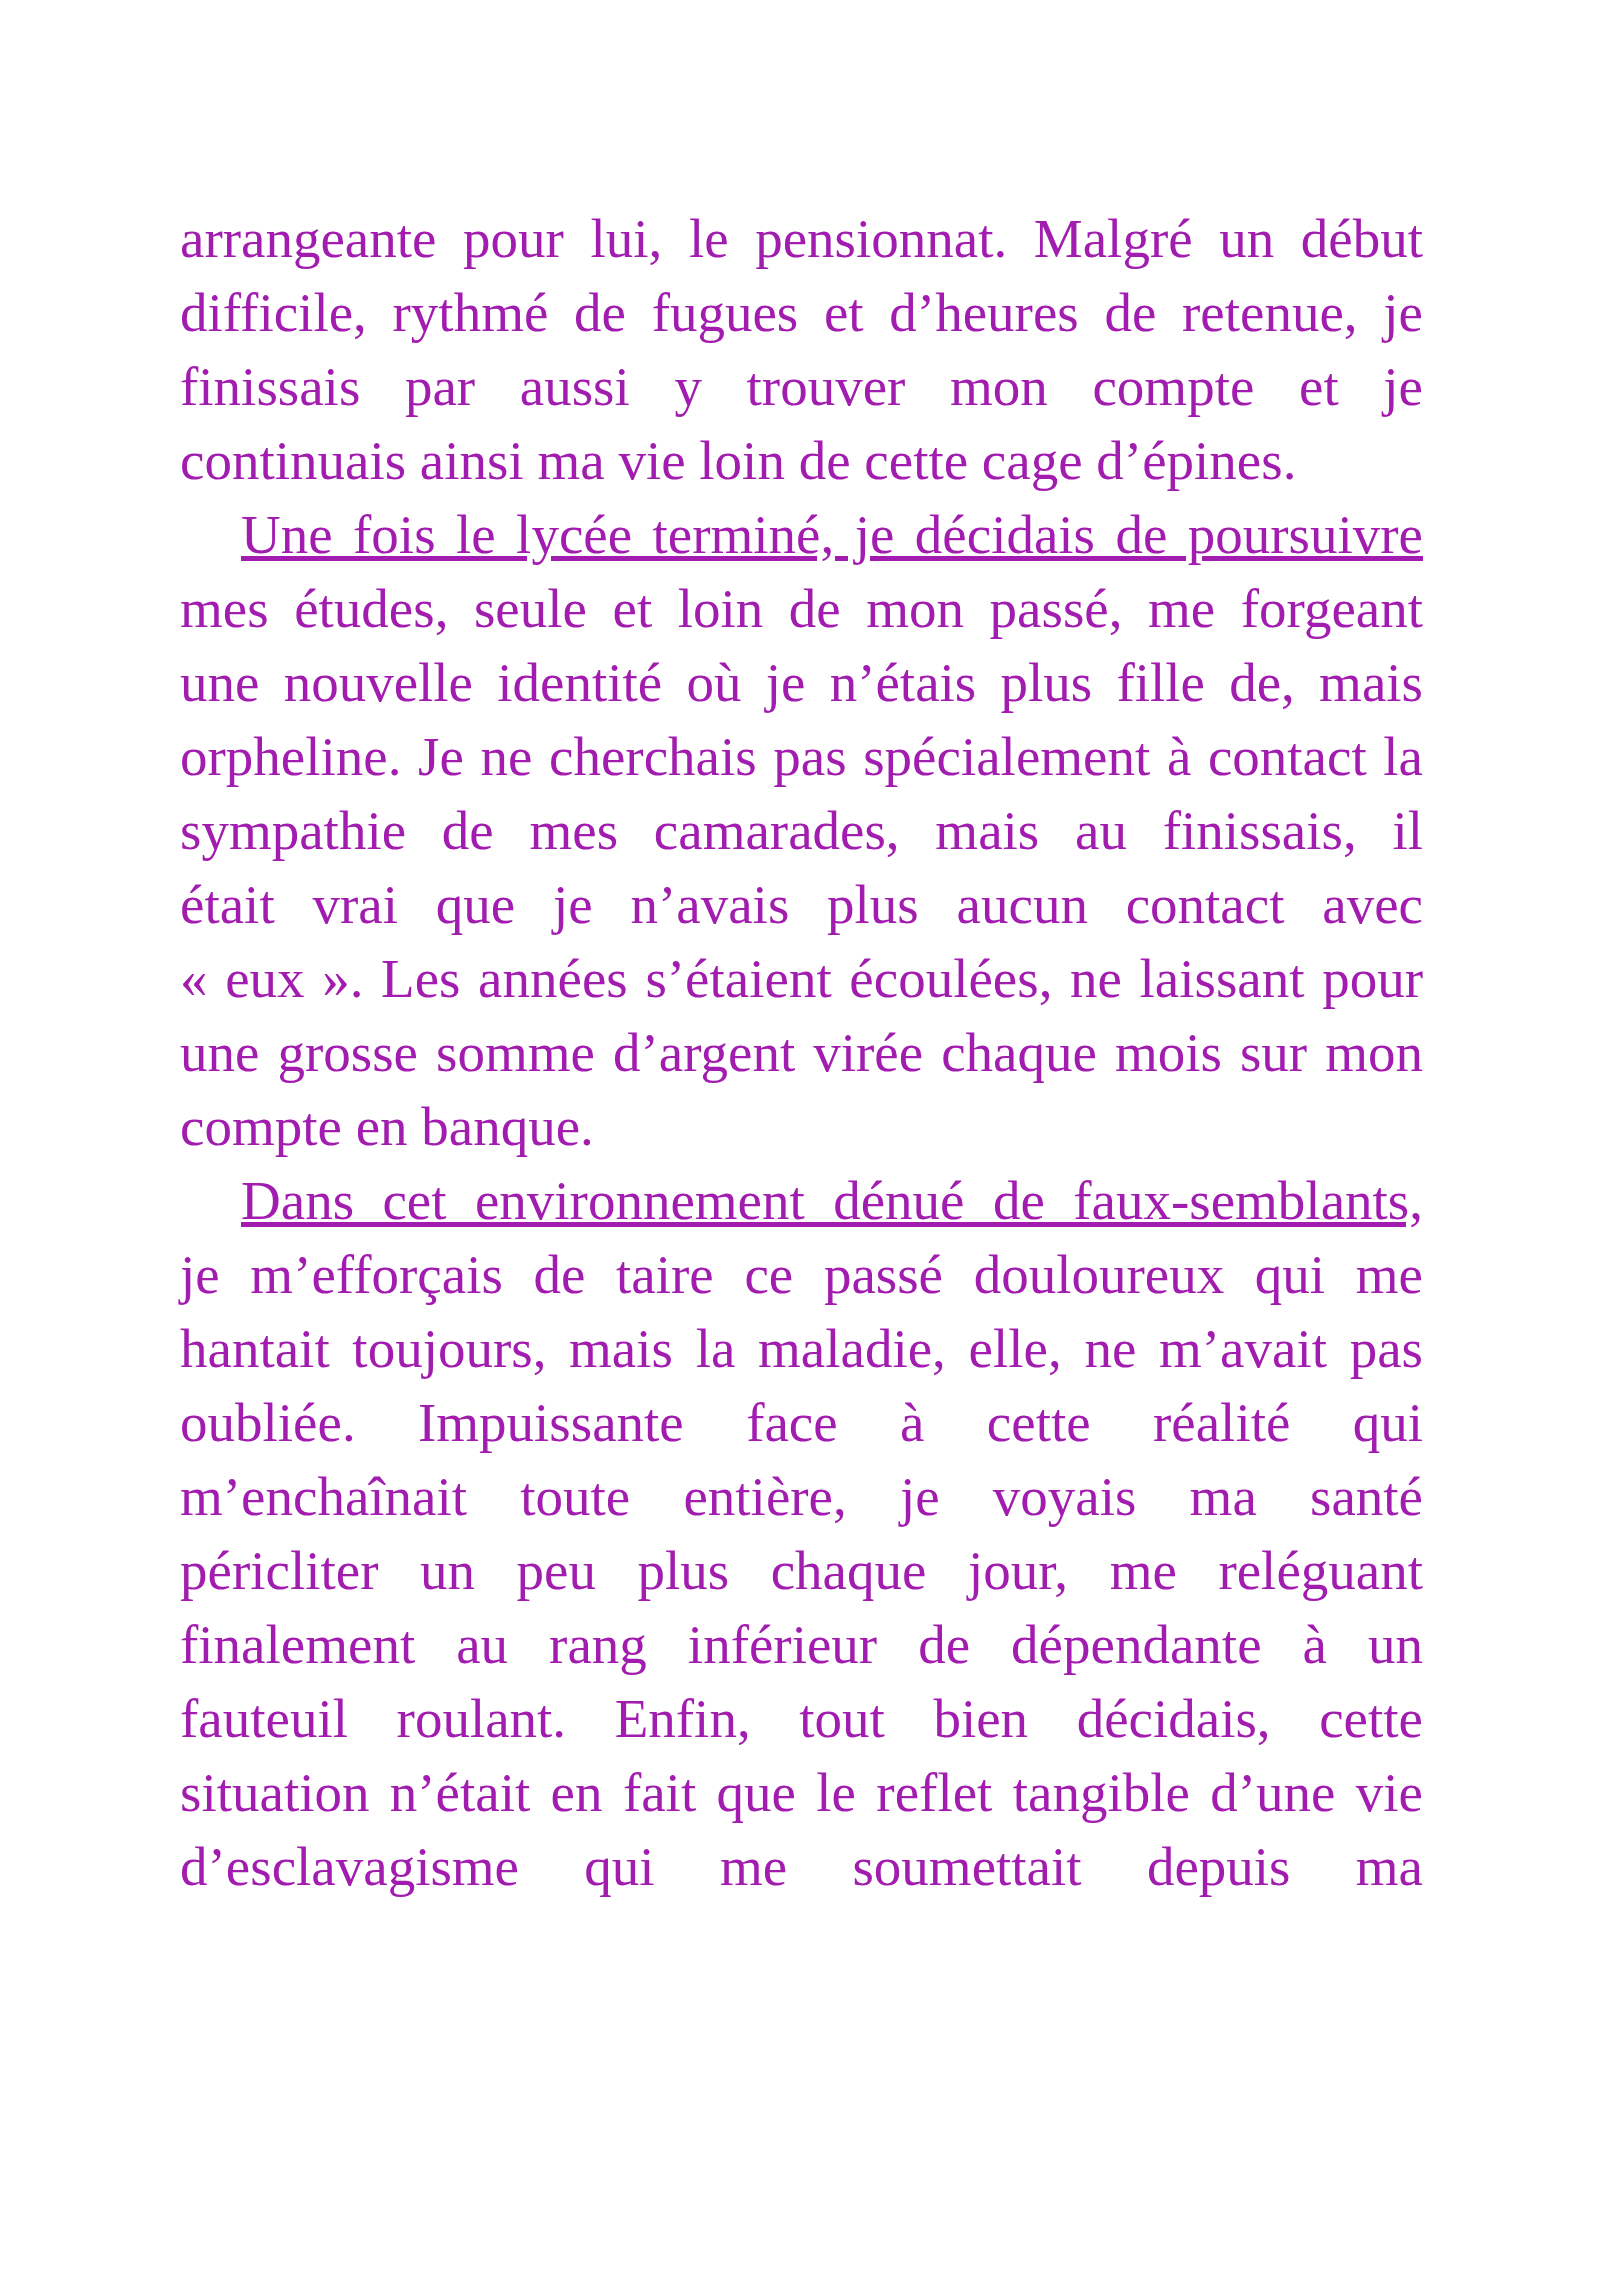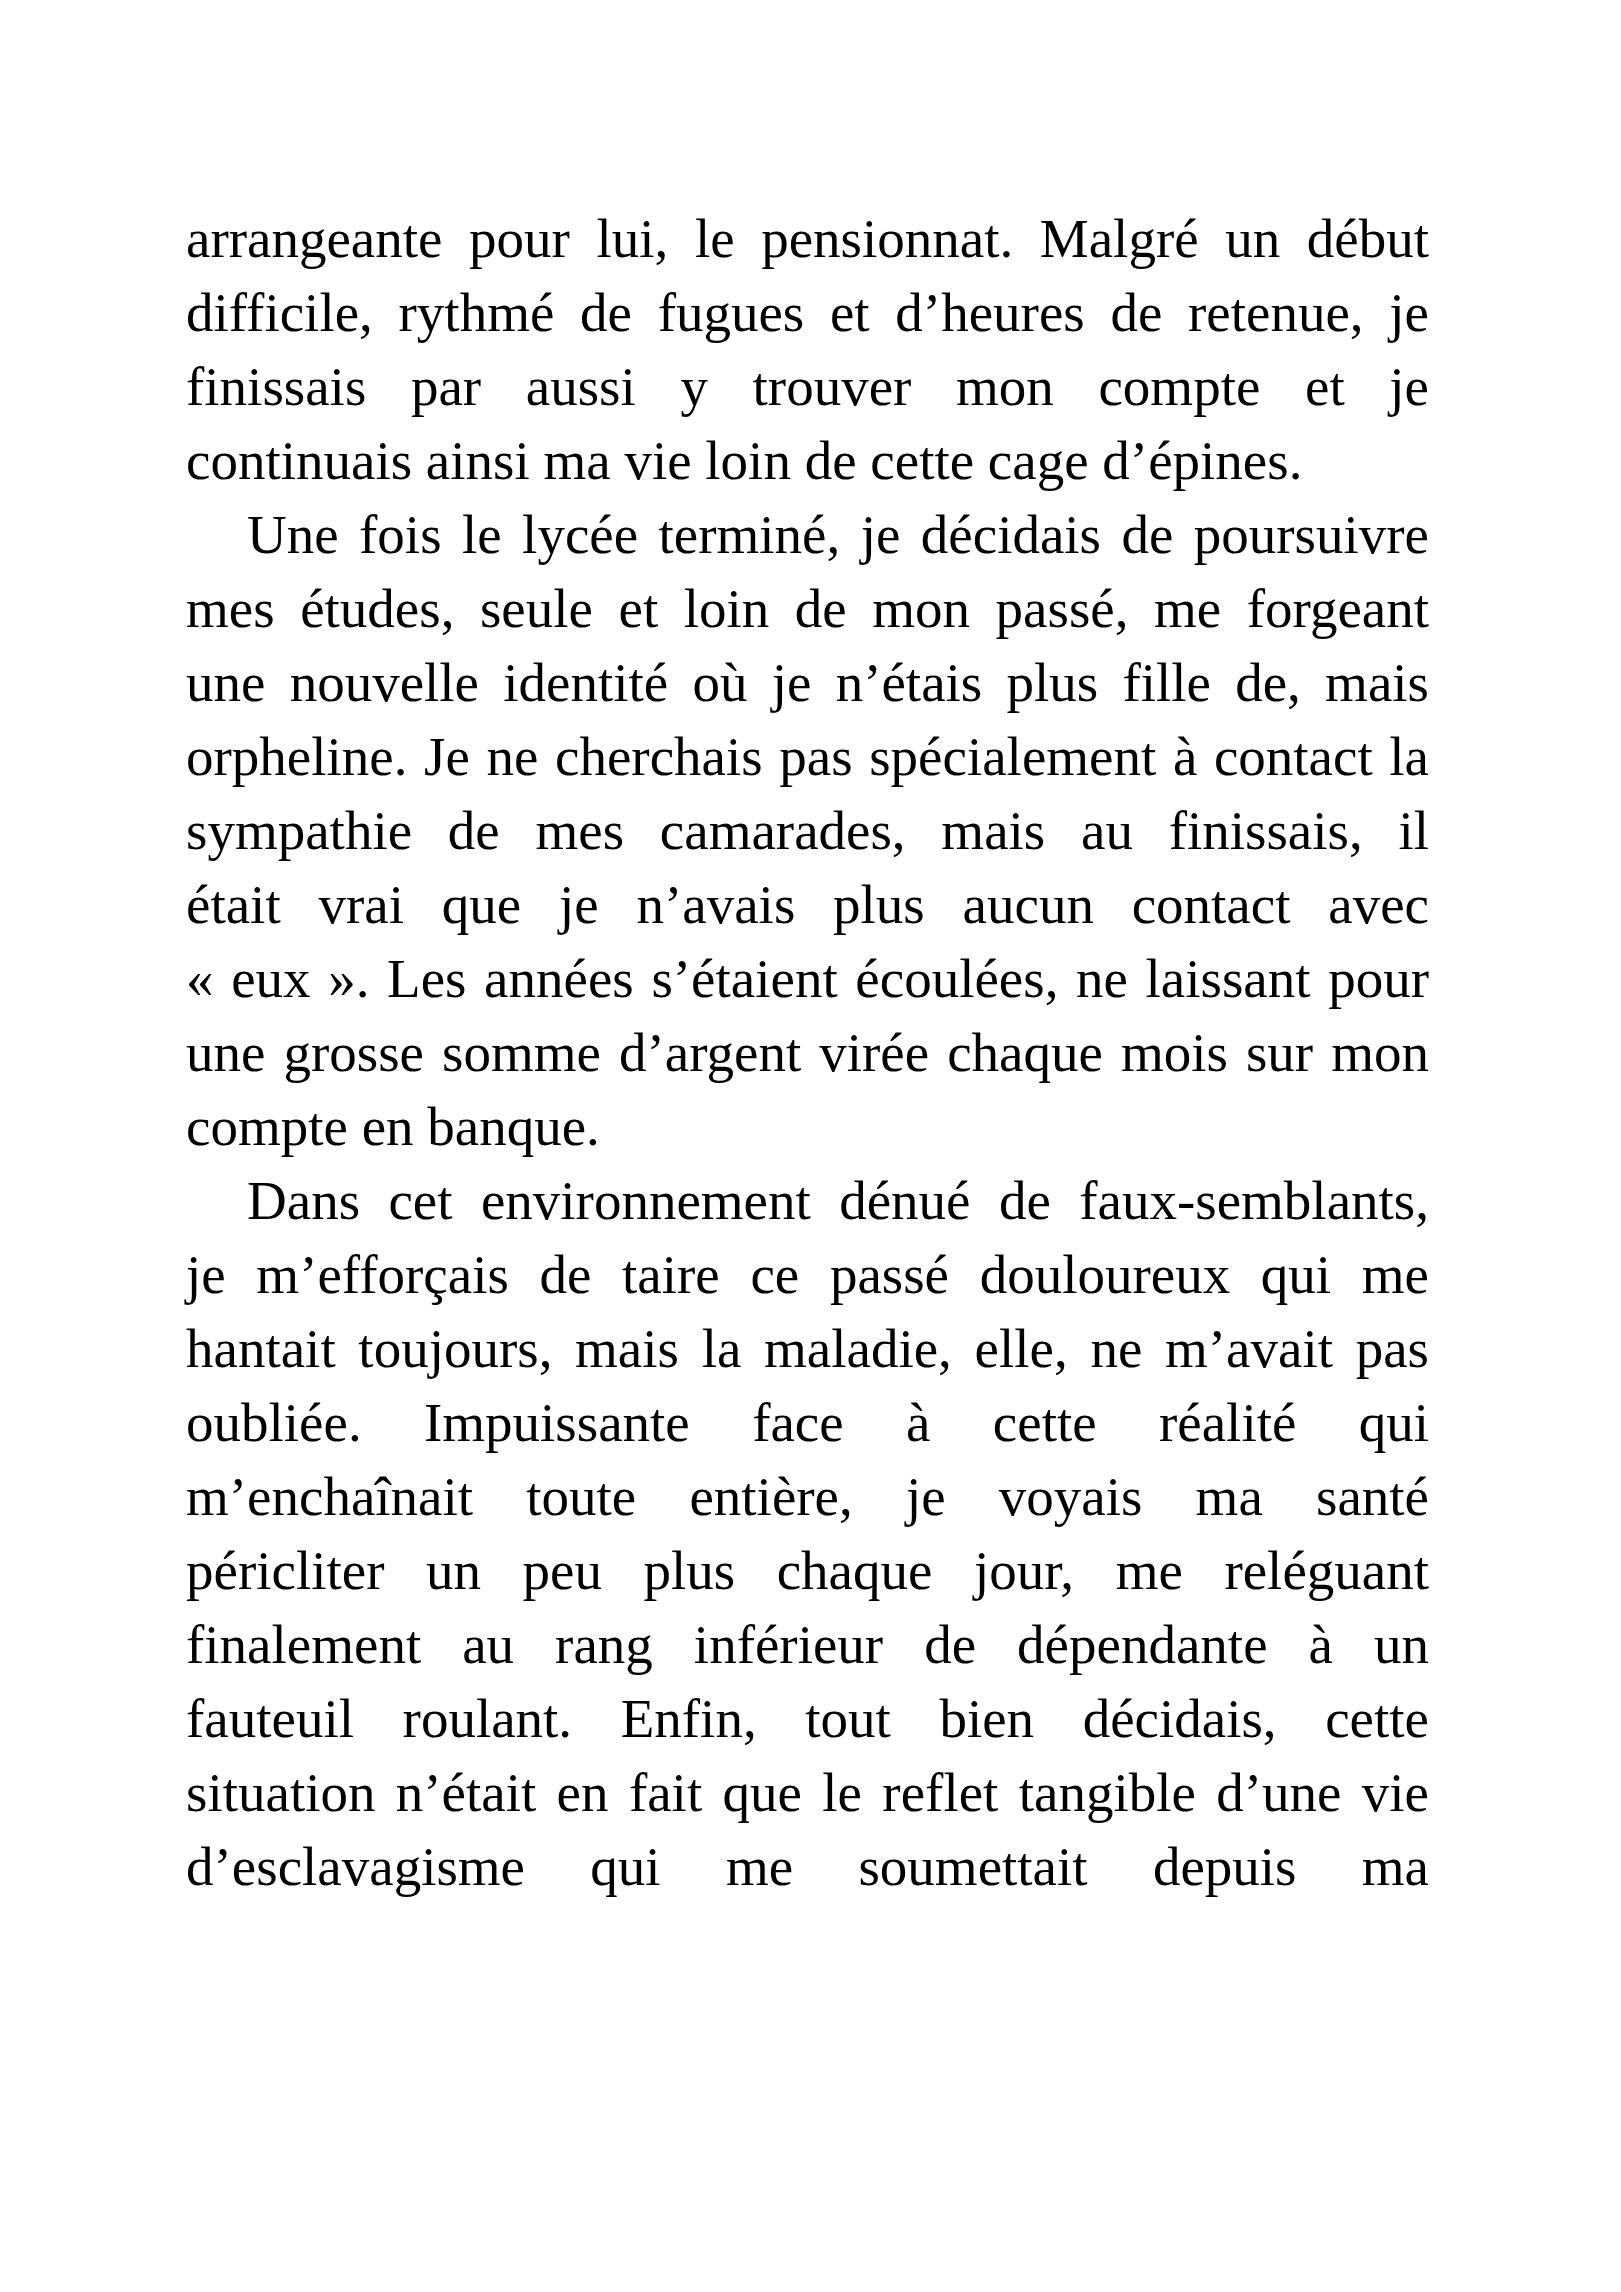--- a/index.html
+++ b/index.html
@@ -13,37 +13,37 @@
     position: relative;
     overflow: hidden;
   }
   .page {
     position: absolute;
     inset: 0;
     background: #ffffff;
   }
   .text-block {
     position: absolute;
-    left: 186px;
+    left: 180px;
     top: 202px;
     width: 1243px;
     font-family: "Liberation Serif", "DejaVu Serif", serif;
     font-size: 55px;
     line-height: 74px;
-    color: #000000;
+    color: #a21caf;
     font-kerning: normal;
   }
   .para { margin: 0; padding: 0; }
   .line {
     text-align: justify;
     text-align-last: justify;
     -moz-text-align-last: justify;
     white-space: normal;
   }
-  .line.indent { padding-left: 61px; }
+  .line.indent { padding-left: 61px; text-decoration: underline; }
   .line.flush-left {
     text-align-last: left;
     -moz-text-align-last: left;
   }
 </style>
 </head>
 <body>
 
 <div class="page">
   <div class="text-block">

